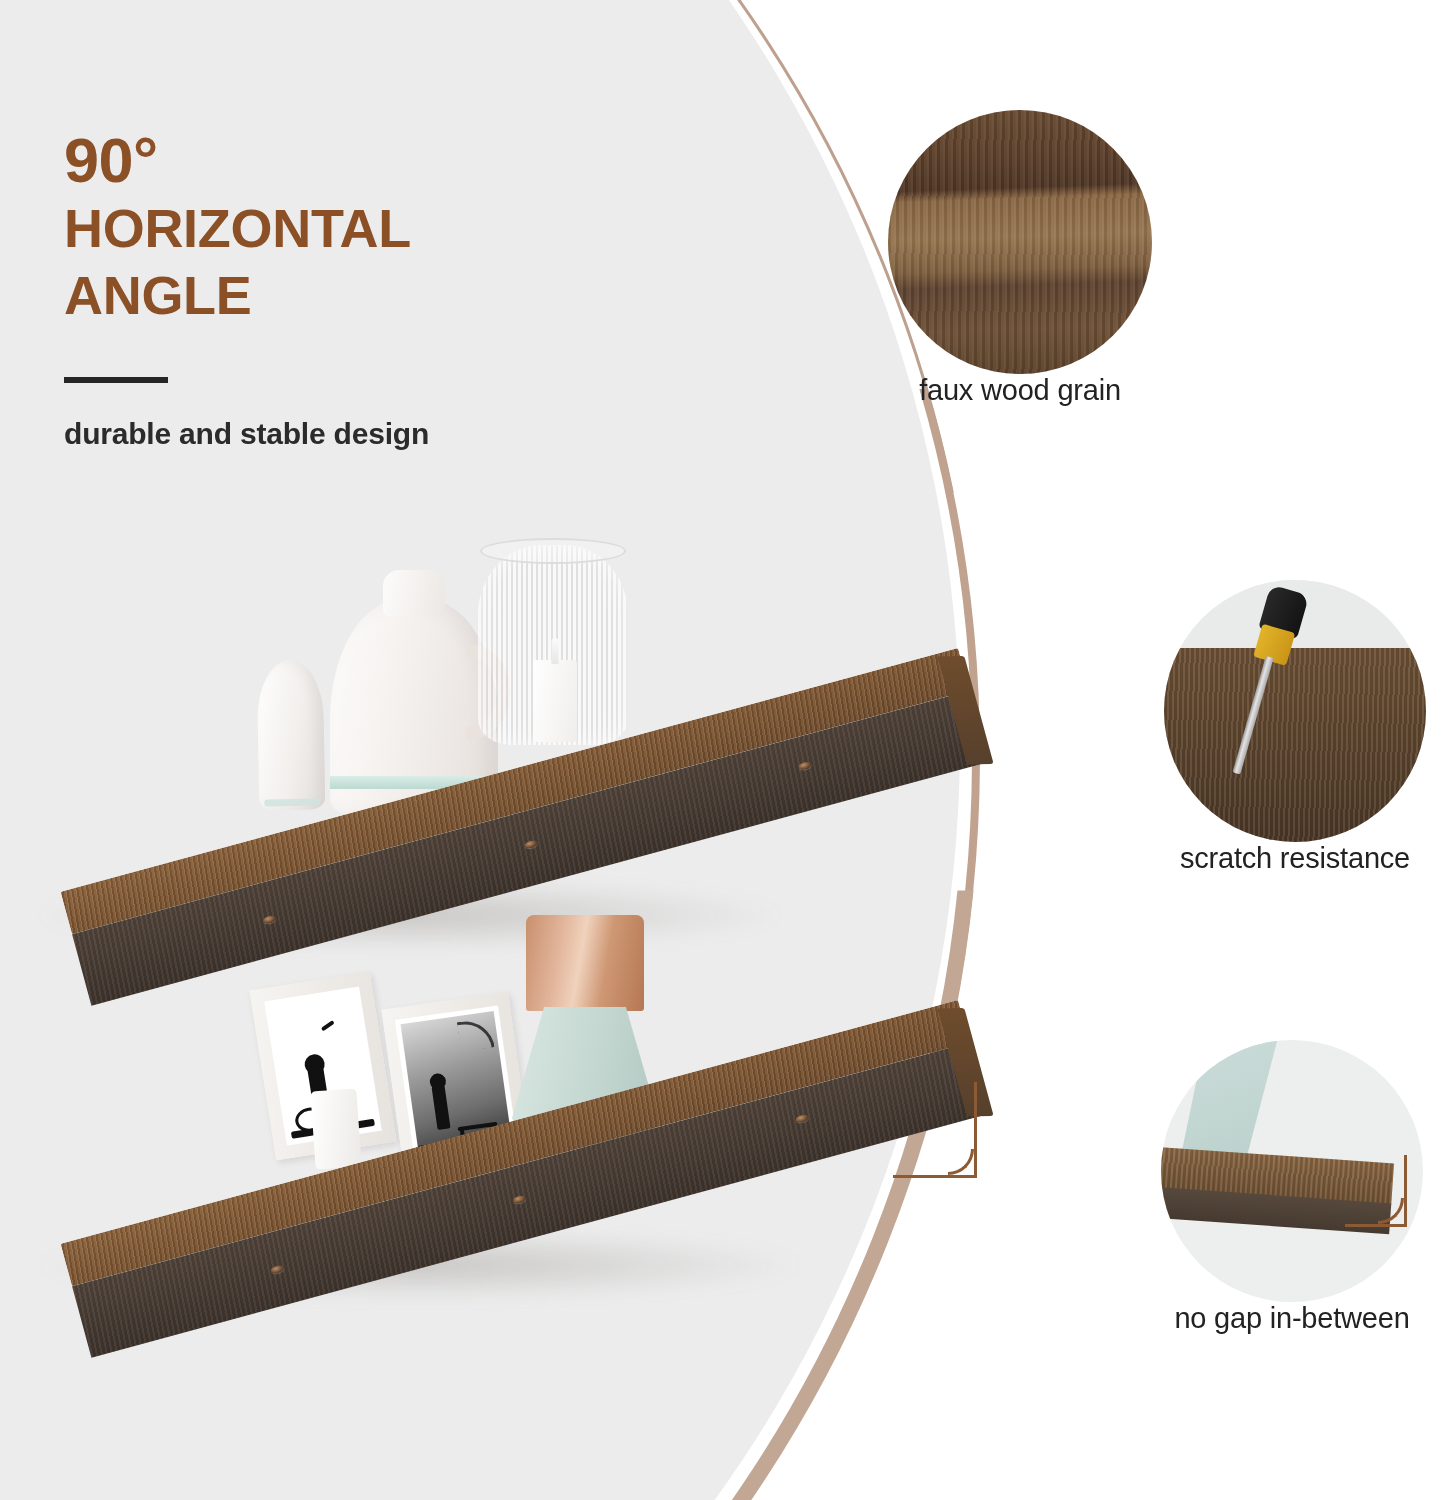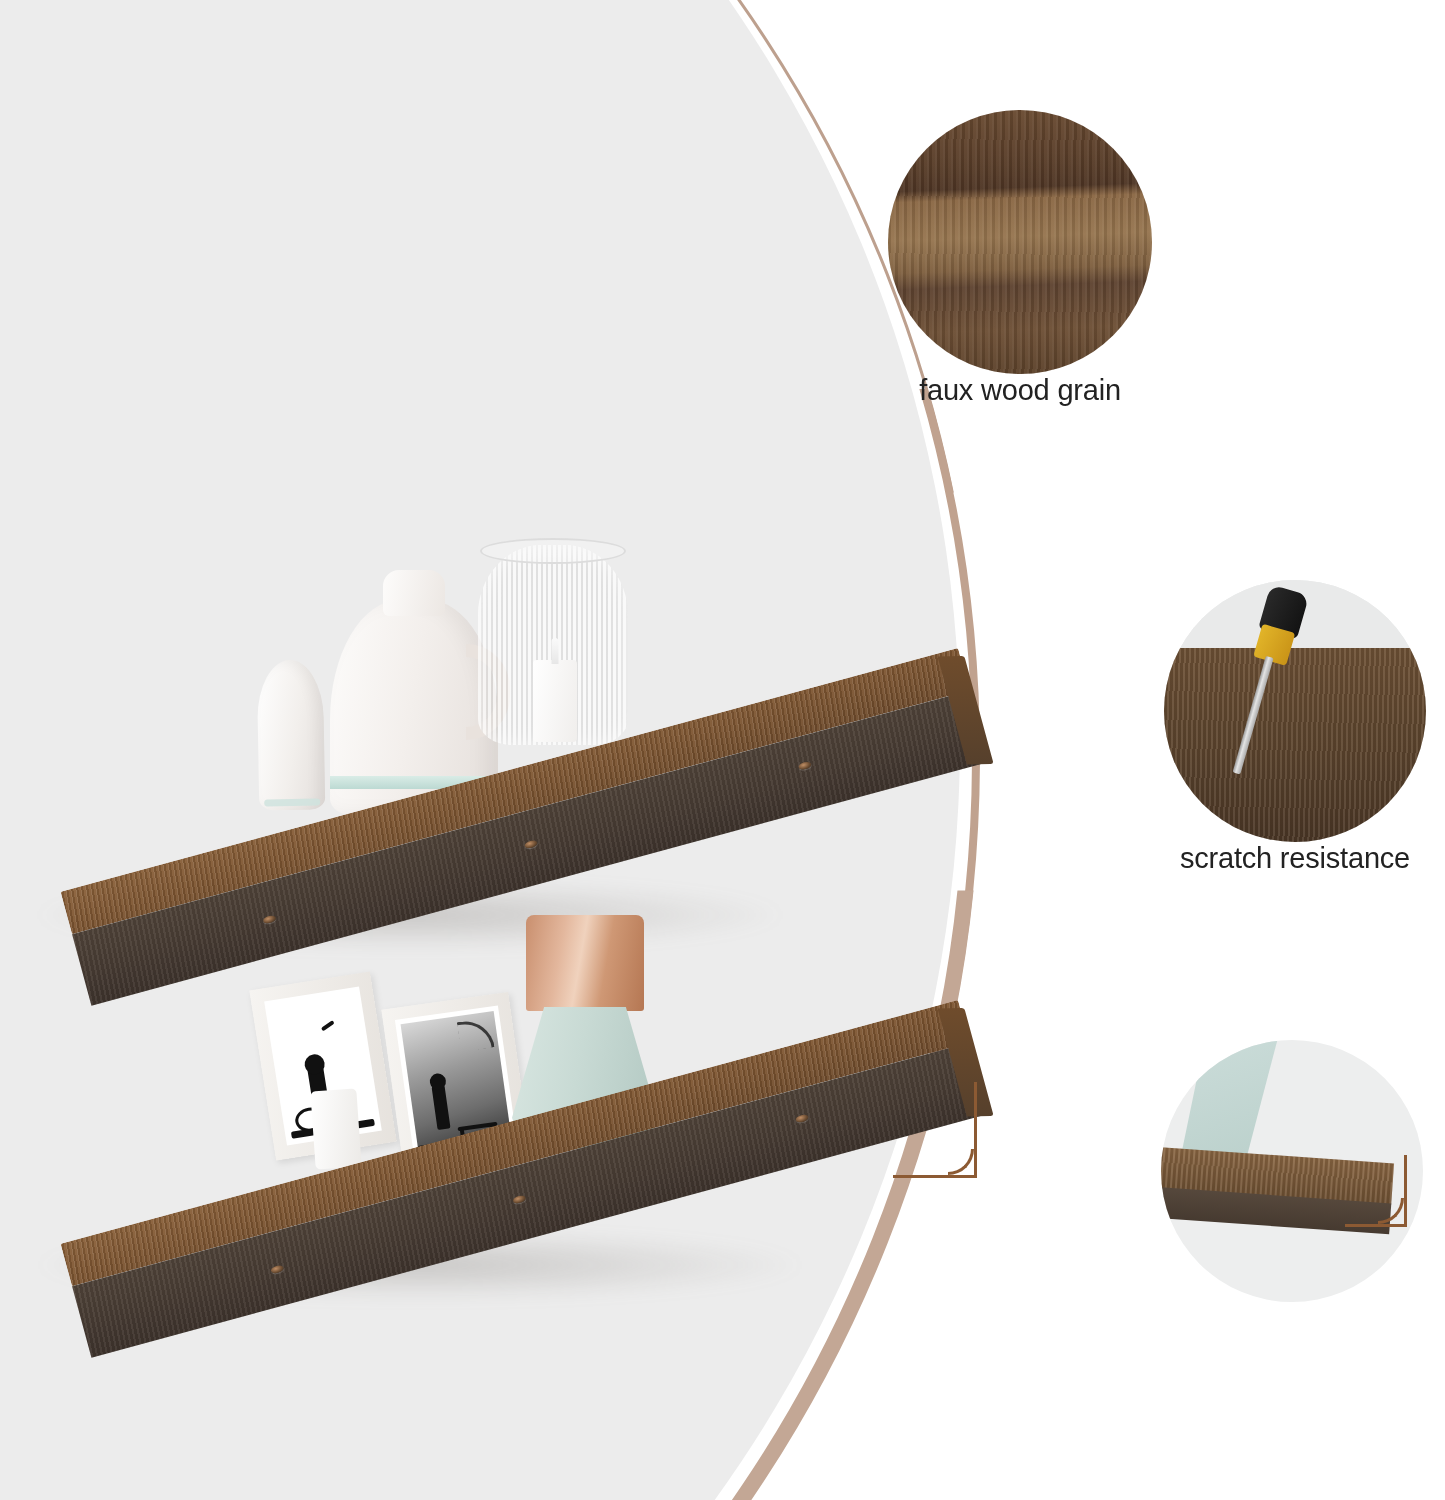--- a/index.html
+++ b/index.html
@@ -311,20 +311,27 @@
 <div id="stage">
 
   <div class="bg-gray-disc"></div>
   <div class="arc-wrap">
     <div class="arc-ring hair"></div>
     <div class="arc-ring thin"></div>
     <div class="arc-ring mid"></div>
     <div class="arc-ring thick"></div>
   </div>
 
+  <div class="headline">
+    <div class="h-90">90°</div>
+    <div class="h-main">HORIZONTAL</div>
+    <div class="h-main">ANGLE</div>
+    <div class="rule"></div>
+    <div class="subtitle">durable and stable design</div>
+  </div>
 
   <div class="shadow-soft" style="left:30px; top:880px; width:760px; height:70px;"></div>
 
   <div class="decor vase-small" style="left:258px; top:660px; transform:rotate(-1deg);"></div>
 
   <div class="decor jug" style="left:330px; top:600px;">
     <div class="neck"></div>
     <div class="handle"></div>
     <div class="band"></div>
   </div>
@@ -425,15 +432,16 @@
       <div class="edge-shelf">
         <div class="e-top"></div>
         <div class="e-front"></div>
       </div>
       <div class="angle-mark" style="right:16px; top:44%; width:62px; height:72px;">
         <div class="v"></div>
         <div class="h"></div>
         <div class="q"></div>
       </div>
     </div>
+    <div class="cap-label">no gap in-between</div>
   </div>
 
 </div>
 
 </body></html>

